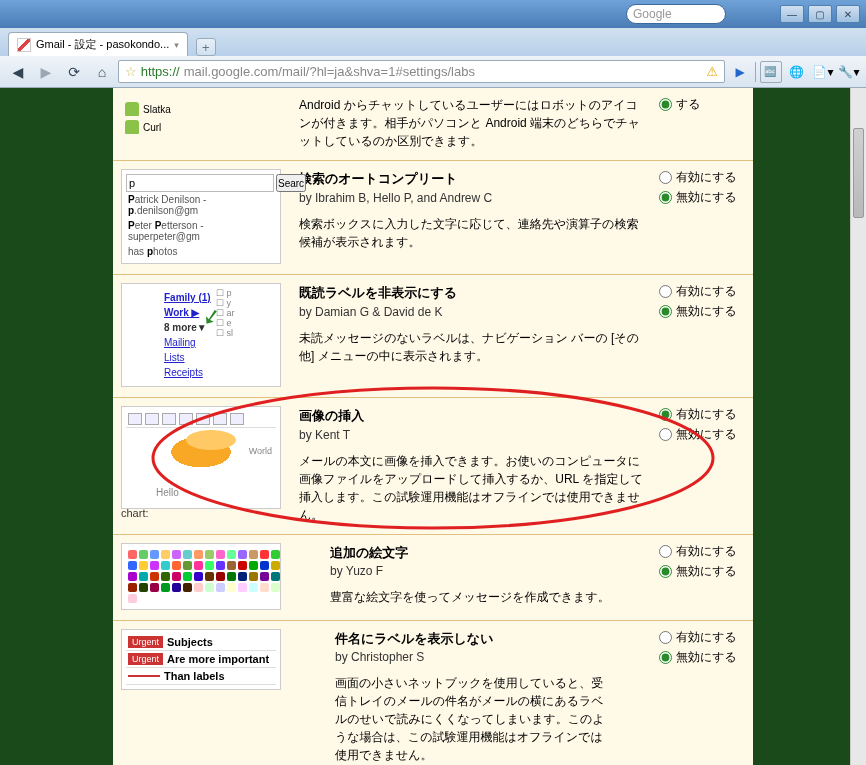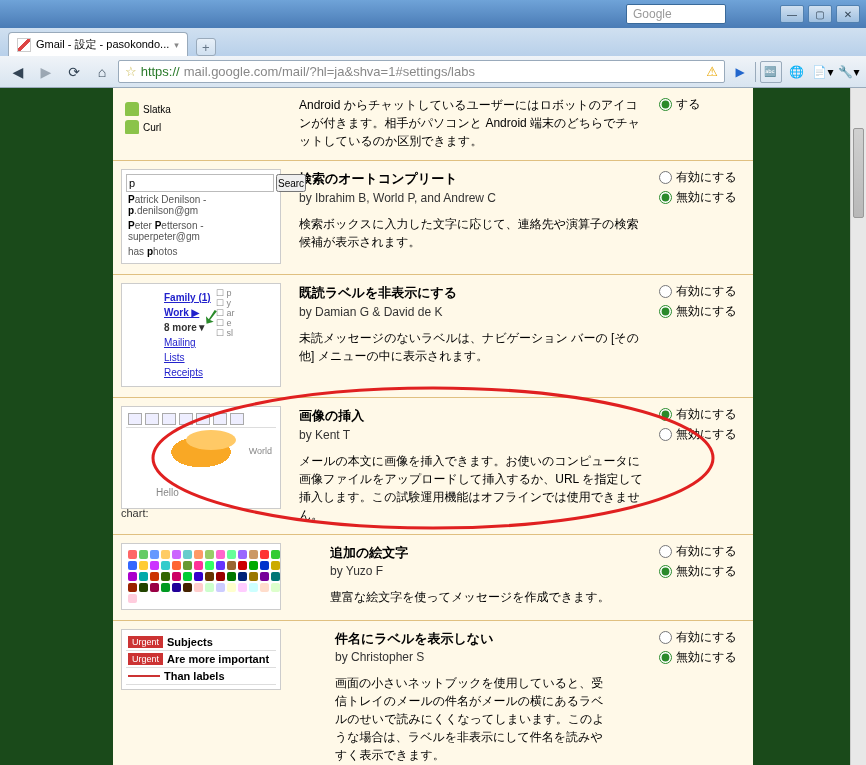--- a/index.html
+++ b/index.html
@@ -1,19 +1,19 @@
 <!DOCTYPE html>
 <html><head>
 <meta charset="utf-8">
 <style>
 * { box-sizing: border-box; margin: 0; padding: 0; }
 body { font-family: Arial, sans-serif; font-size: 12px; background: #4a7bb5; overflow: hidden; }
 .window { width: 866px; height: 765px; background: #fff; display: flex; flex-direction: column; }
 .titlebar { height: 28px; background: linear-gradient(#6fa3d8, #4a7bb5); display: flex; align-items: center; justify-content: flex-end; padding: 0 6px; gap: 4px; }
-.search-box { background: #fff; border: 1px solid #3a6a9a; border-radius: 2px; padding: 2px 6px; color: #999; font-size: 12px; margin-right: auto; width: 100px; margin-left: 620px; }
+.search-box { background: #fff; border: 1px solid #3a6a9a; border-radius: 10px; padding: 2px 6px; color: #999; font-size: 12px; margin-right: auto; width: 100px; margin-left: 620px; }
 .win-btn { width: 24px; height: 18px; background: linear-gradient(#d0e0f0, #a0c0e0); border: 1px solid #5080b0; border-radius: 2px; display: flex; align-items: center; justify-content: center; font-size: 10px; color: #345; cursor: pointer; }
 .tab-bar { height: 28px; background: linear-gradient(#d0e0f0, #b8d0ea); display: flex; align-items: flex-end; padding: 0 8px; }
 .tab { background: #fff; border: 1px solid #9ab; border-bottom: none; border-radius: 4px 4px 0 0; padding: 4px 8px; display: flex; align-items: center; gap: 5px; font-size: 11px; max-width: 180px; }
 .tab-icon { width: 14px; height: 14px; display: inline-block; }
 .gmail-icon { background: linear-gradient(135deg, #fff 40%, #d44 40%, #d44 60%, #fff 60%); border: 1px solid #ccc; }
 .new-tab { width: 20px; height: 18px; background: linear-gradient(#e8f0f8, #d0e0f0); border: 1px solid #9ab; border-radius: 3px; margin-left: 8px; display: flex; align-items: center; justify-content: center; color: #678; font-size: 13px; cursor: pointer; }
 .toolbar { height: 32px; background: linear-gradient(#f0f4f8, #d8e4f0); border-bottom: 1px solid #9ab; display: flex; align-items: center; padding: 0 6px; gap: 4px; }
 .toolbar .nav-btn { width: 24px; height: 24px; display: flex; align-items: center; justify-content: center; border-radius: 3px; cursor: pointer; color: #345; font-size: 14px; }
 .url-bar { flex: 1; background: #fff; border: 1px solid #9ab; border-radius: 2px; padding: 3px 6px; display: flex; align-items: center; gap: 4px; font-size: 13px; }
 .url-secure { color: #2a7a2a; }
@@ -129,21 +129,21 @@
                   <input value="p" style="flex: 1 1 0%; border: 1px solid rgb(187, 187, 187); padding: 2px; font-size: 11px;">
                   <button style="font-size:10px;">Searc</button>
                 </div>
                 <div class="pv-ac-row"><b>P</b>atrick Denilson - <b>p</b>.denilson@gm</div>
                 <div class="pv-ac-row"><b>P</b>eter <b>P</b>etterson - superpeter@gm</div>
                 <div class="pv-ac-row">has <b>p</b>hotos</div>
               </div>
             </div>
             <div class="lab-desc">
               <div class="lab-title">検索のオートコンプリート</div>
-              <div class="lab-author">by Ibrahim B, World P, and Andrew C</div>
+              <div class="lab-author">by Ibrahim B, Hello P, and Andrew C</div>
               <div>検索ボックスに入力した文字に応じて、連絡先や演算子の検索候補が表示されます。</div>
             </div>
             <div class="lab-options">
               <label class="lab-opt">
                 <input type="radio" name="lab1" style="">
                 <span>有効にする</span>
               </label>
               <label class="lab-opt">
                 <input type="radio" name="lab1" class="radio-on" checked="" style="">
                 <span>無効にする</span>
@@ -320,21 +320,21 @@
                 </div>
                 <div class="row">
                   <span style="width: 32px; height: 2px; background: rgb(204, 51, 51); margin-right: 4px; display: inline-block;"></span>
                   <b>Than labels</b>
                 </div>
               </div>
             </div>
             <div class="lab-desc">
               <div class="lab-title">件名にラベルを表示しない</div>
               <div class="lab-author">by Christopher S</div>
-              <div>画面の小さいネットブックを使用していると、受信トレイのメールの件名がメールの横にあるラベルのせいで読みにくくなってしまいます。このような場合は、ラベルを非表示にして件名を読みやすく表示できます。</div>
+              <div>画面の小さいネットブックを使用していると、受信トレイのメールの件名がメールの横にあるラベルのせいで読みにくくなってしまいます。このような場合は、この試験運用機能はオフラインでは使用できません。</div>
             </div>
             <div class="lab-options">
               <label class="lab-opt">
                 <input type="radio" name="lab5" style="">
                 <span>有効にする</span>
               </label>
               <label class="lab-opt">
                 <input type="radio" name="lab5" class="radio-on" checked="" style="">
                 <span>無効にする</span>
               </label>

